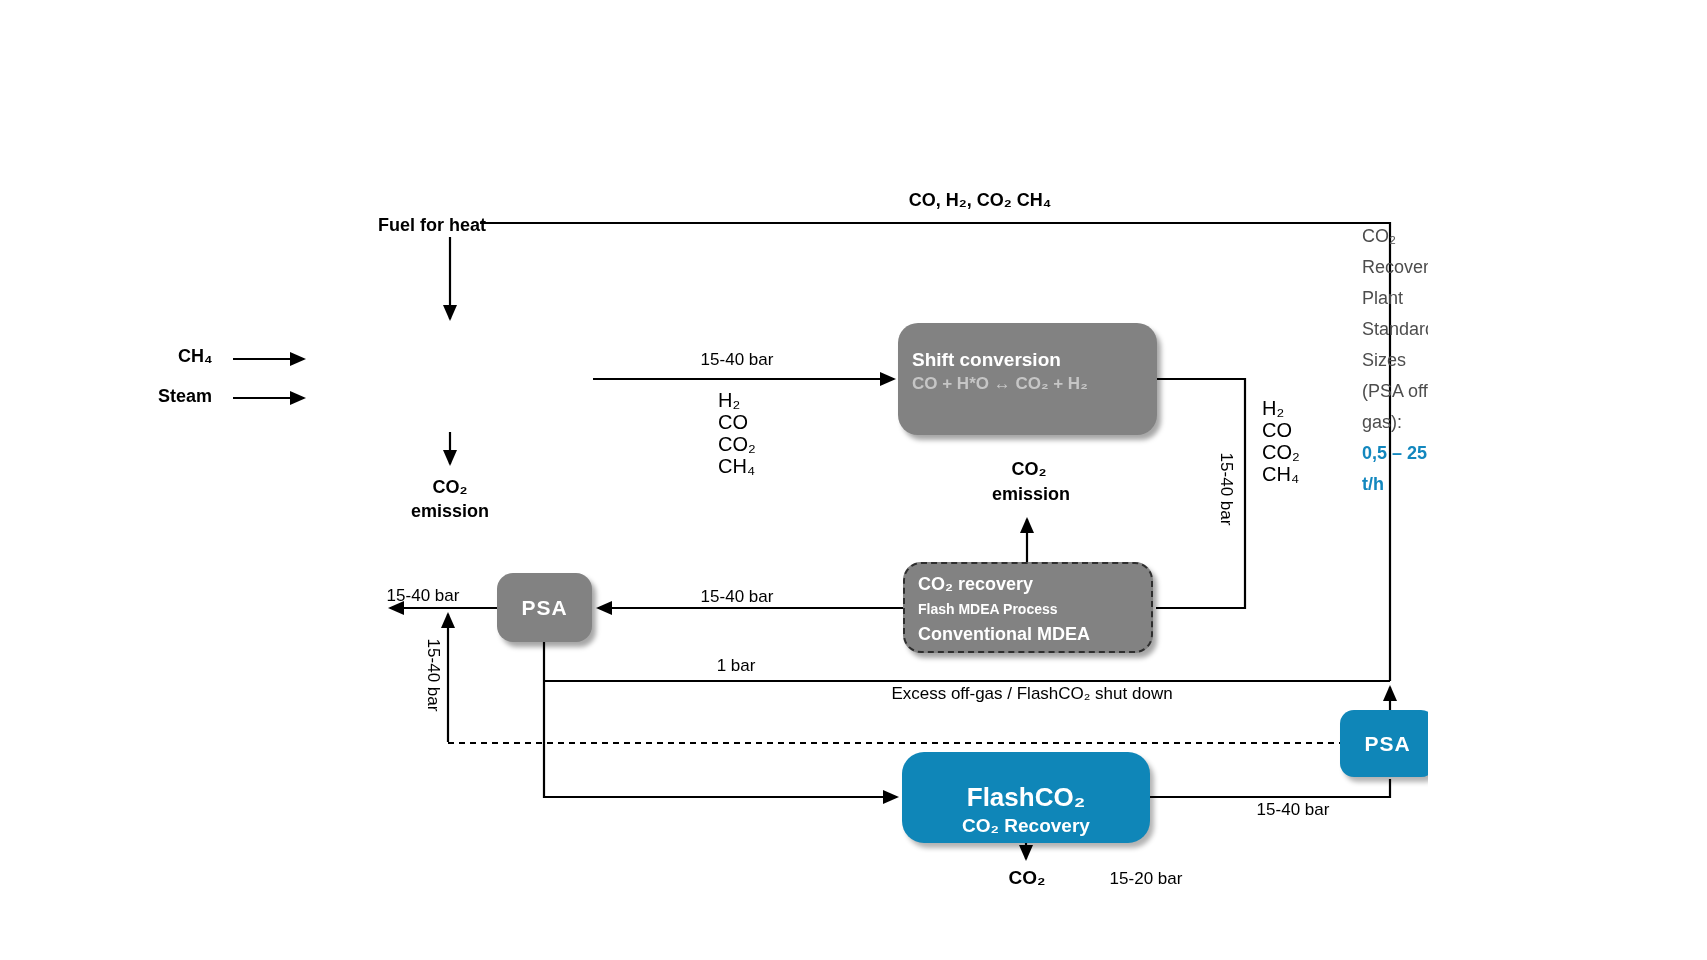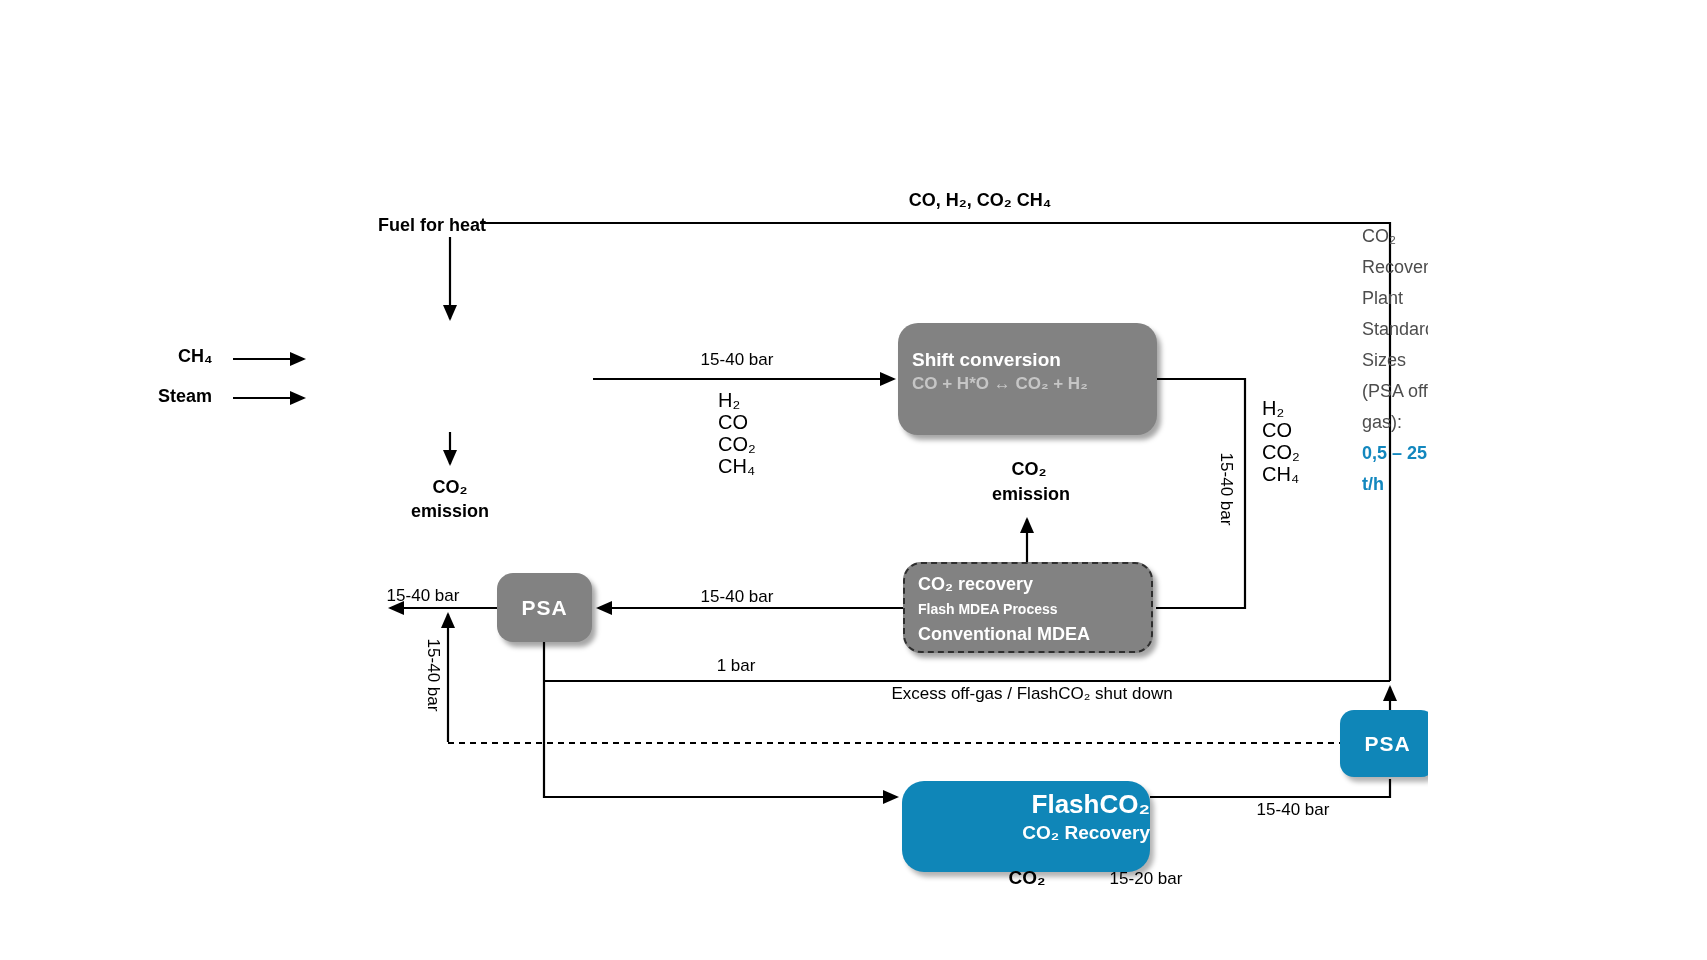--- a/index.html
+++ b/index.html
@@ -105,21 +105,21 @@
   <div class="lbl ctr" style="left:423px;top:586px;">15-40 bar</div>
   <div class="rot" style="left:433px;top:675px;">15-40 bar</div>
 
   <div class="gbox" style="left:497px;top:573px;width:95px;height:69px;border-radius:16px;">
     <div class="psa-label">PSA</div>
   </div>
 
   <div class="lbl ctr" style="left:736px;top:656px;">1 bar</div>
   <div class="lbl ctr" style="left:1032px;top:684px;">Excess off-gas / FlashCO₂ shut down</div>
 
-  <div class="bbox" style="left:902px;top:752px;width:248px;height:91px;border-radius:22px;padding-top:7px;box-sizing:border-box;text-align:right;margin-top:29px;">
+  <div class="bbox" style="left:902px;top:752px;width:248px;height:91px;border-radius:22px;padding-top:29px;box-sizing:border-box;text-align:center;">
     <div style="font-weight:bold;font-size:26px;line-height:32px;">FlashCO₂</div>
     <div style="font-weight:bold;font-size:19px;line-height:26px;">CO₂ Recovery</div>
   </div>
 
   <div class="bbox" style="left:1340px;top:710px;width:95px;height:67px;border-radius:14px;">
     <div class="psa-label">PSA</div>
   </div>
 
   <div class="lbl ctr" style="left:1293px;top:800px;">15-40 bar</div>
   <div class="lbl-b ctr" style="left:1027px;top:867px;font-size:19px;">CO₂</div>

